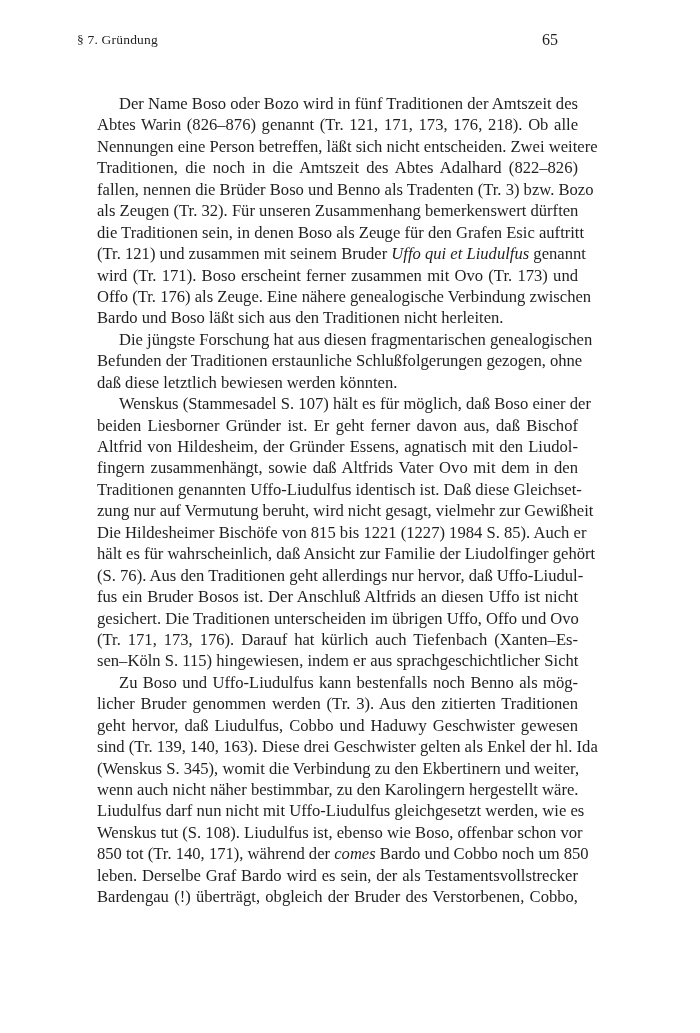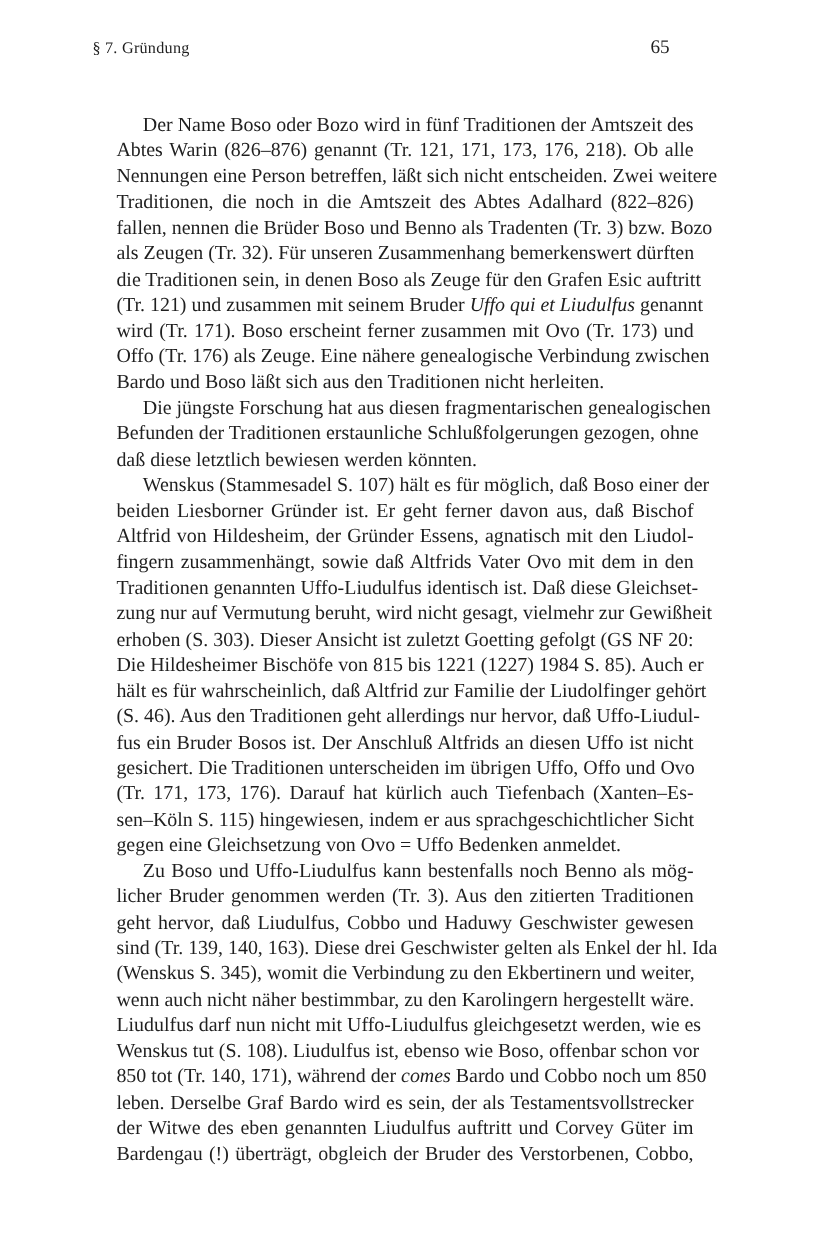--- a/index.html
+++ b/index.html
@@ -100,38 +100,35 @@
         <span class="line">Befunden der Traditionen erstaunliche Schlußfolgerungen gezogen, ohne</span>
         <span class="line last">daß diese letztlich bewiesen werden könnten.</span>
       </div>
       <div class="para">
         <span class="line indent">Wenskus (Stammesadel S. 107) hält es für möglich, daß Boso einer der</span>
         <span class="line">beiden Liesborner Gründer ist. Er geht ferner davon aus, daß Bischof</span>
         <span class="line">Altfrid von Hildesheim, der Gründer Essens, agnatisch mit den Liudol-</span>
         <span class="line">fingern zusammenhängt, sowie daß Altfrids Vater Ovo mit dem in den</span>
         <span class="line">Traditionen genannten Uffo-Liudulfus identisch ist. Daß diese Gleichset-</span>
         <span class="line">zung nur auf Vermutung beruht, wird nicht gesagt, vielmehr zur Gewißheit</span>
-        <span class="line">erhoben (S. 303). Dieser Ansicht ist zuletzt Goetting gefolgt (GS NF 20:</span>
         <span class="line">Die Hildesheimer Bischöfe von 815 bis 1221 (1227) 1984 S. 85). Auch er</span>
-        <span class="line">hält es für wahrscheinlich, daß Altfrid zur Familie der Liudolfinger gehört</span>
-        <span class="line">(S. 46). Aus den Traditionen geht allerdings nur hervor, daß Uffo-Liudul-</span>
+        <span class="line">hält es für wahrscheinlich, daß Ansicht zur Familie der Liudolfinger gehört</span>
+        <span class="line">(S. 76). Aus den Traditionen geht allerdings nur hervor, daß Uffo-Liudul-</span>
         <span class="line">fus ein Bruder Bosos ist. Der Anschluß Altfrids an diesen Uffo ist nicht</span>
         <span class="line">gesichert. Die Traditionen unterscheiden im übrigen Uffo, Offo und Ovo</span>
         <span class="line">(Tr. 171, 173, 176). Darauf hat kürlich auch Tiefenbach (Xanten–Es-</span>
         <span class="line">sen–Köln S. 115) hingewiesen, indem er aus sprachgeschichtlicher Sicht</span>
-        <span class="line last">gegen eine Gleichsetzung von Ovo = Uffo Bedenken anmeldet.</span>
       </div>
       <div class="para">
         <span class="line indent">Zu Boso und Uffo-Liudulfus kann bestenfalls noch Benno als mög-</span>
         <span class="line">licher Bruder genommen werden (Tr. 3). Aus den zitierten Traditionen</span>
         <span class="line">geht hervor, daß Liudulfus, Cobbo und Haduwy Geschwister gewesen</span>
         <span class="line">sind (Tr. 139, 140, 163). Diese drei Geschwister gelten als Enkel der hl. Ida</span>
         <span class="line">(Wenskus S. 345), womit die Verbindung zu den Ekbertinern und weiter,</span>
         <span class="line">wenn auch nicht näher bestimmbar, zu den Karolingern hergestellt wäre.</span>
         <span class="line">Liudulfus darf nun nicht mit Uffo-Liudulfus gleichgesetzt werden, wie es</span>
         <span class="line">Wenskus tut (S. 108). Liudulfus ist, ebenso wie Boso, offenbar schon vor</span>
         <span class="line">850 tot (Tr. 140, 171), während der <em>comes</em> Bardo und Cobbo noch um 850</span>
         <span class="line">leben. Derselbe Graf Bardo wird es sein, der als Testamentsvollstrecker</span>
-        <span class="line">der Witwe des eben genannten Liudulfus auftritt und Corvey Güter im</span>
         <span class="line">Bardengau (!) überträgt, obgleich der Bruder des Verstorbenen, Cobbo,</span>
       </div>
     </div>
 </div>
 
 </body></html>

